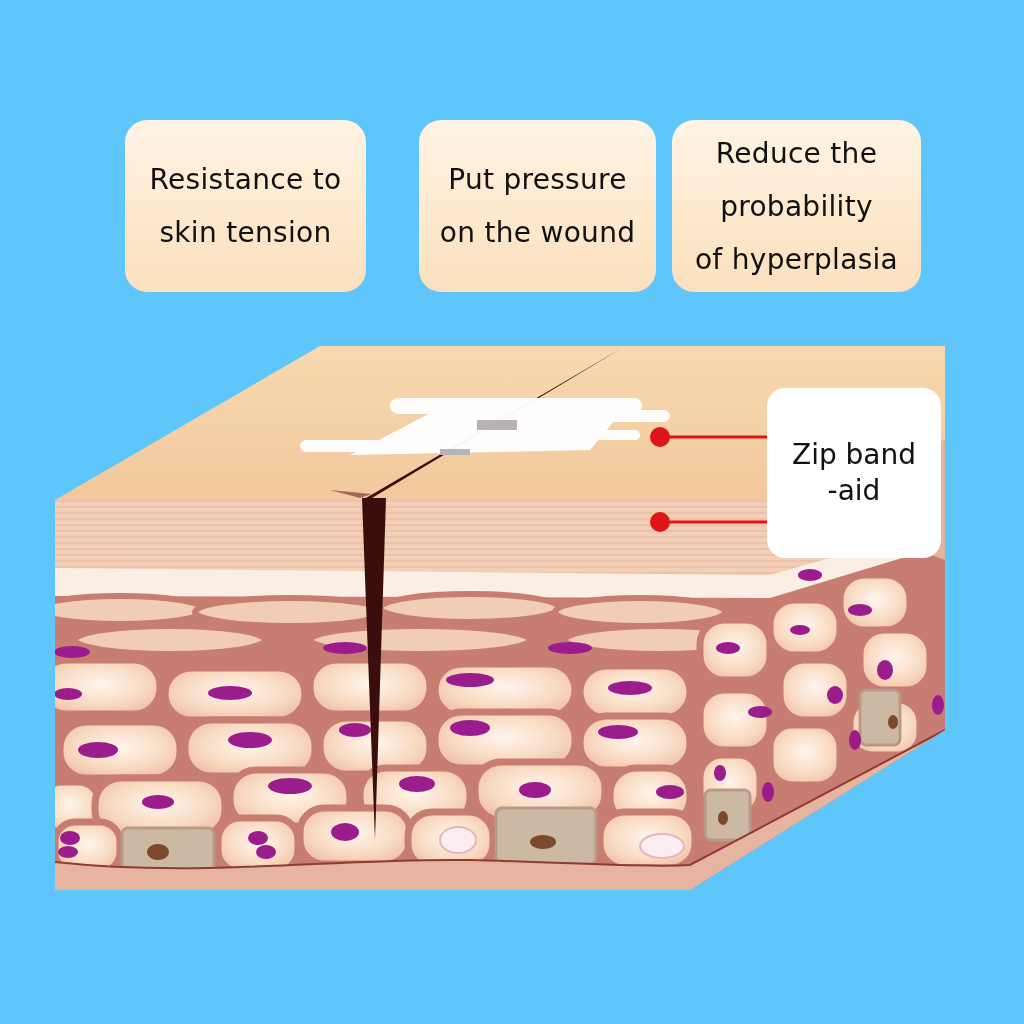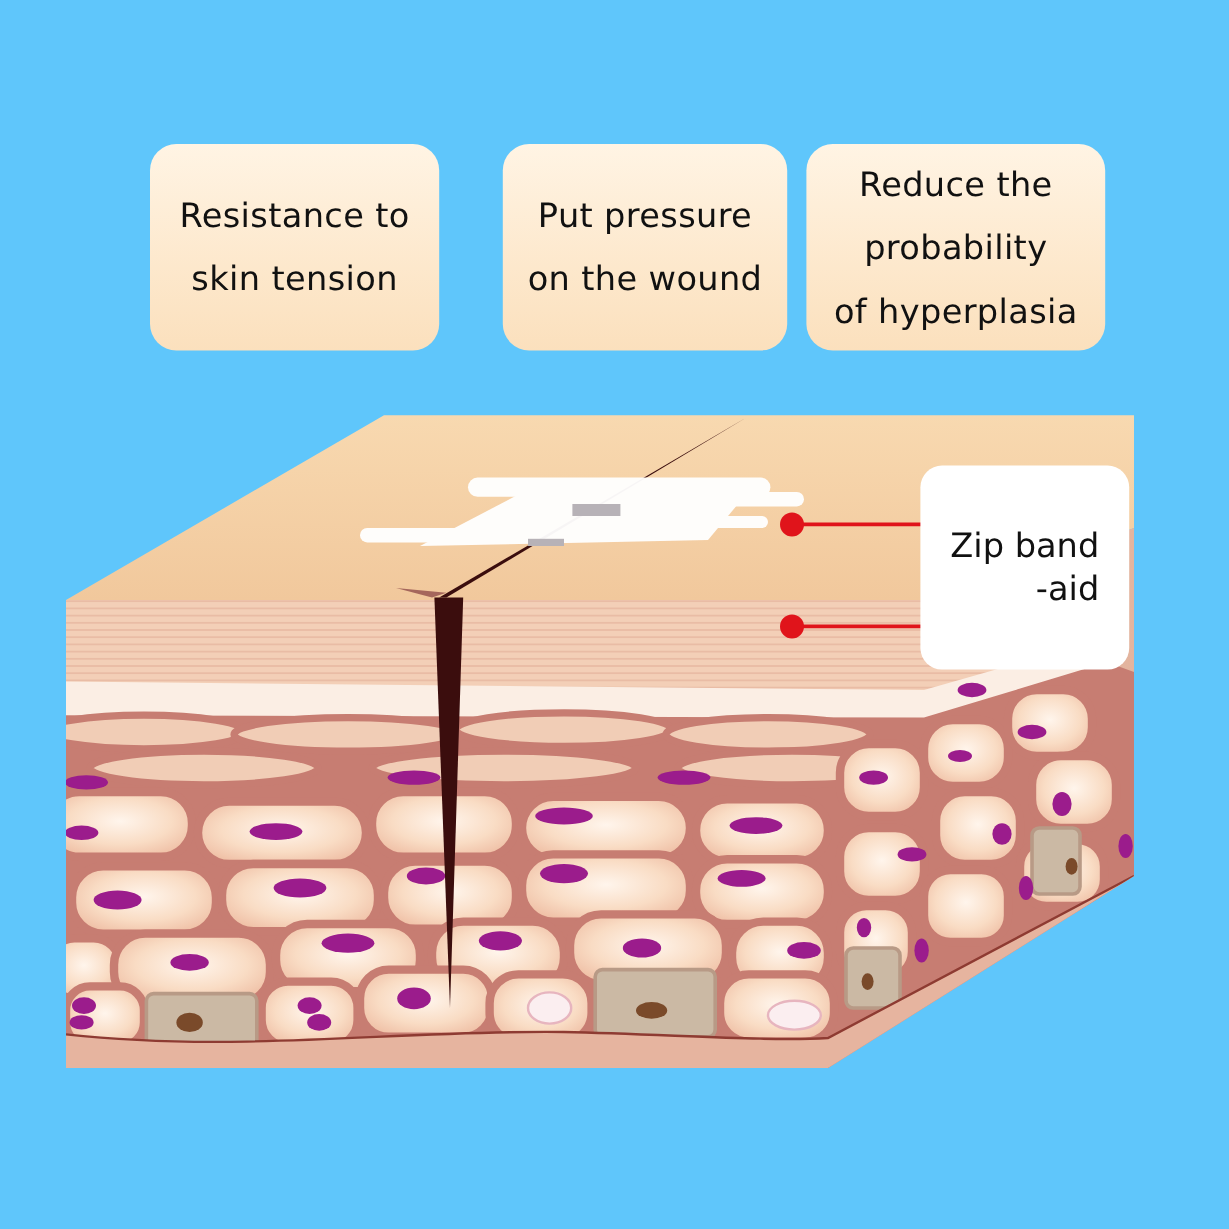--- a/index.html
+++ b/index.html
@@ -7,21 +7,21 @@
   .card{position:absolute;top:120px;height:172px;border-radius:22px;
         background:linear-gradient(180deg,#fff4e4 0%,#fde8cc 60%,#fbe0bd 100%);
         display:flex;align-items:center;justify-content:center;text-align:center;
         color:#111;font-size:28px;line-height:53px;letter-spacing:0.3px;box-sizing:border-box;padding:0 6px;}
   .card span{white-space:pre-line;display:block;}
   #card-1{left:125px;width:241px;}
   #card-2{left:402px;width:237px;margin-left:17px;}
   #card-3{left:672px;width:249px;}
   svg.scene{position:absolute;left:0;top:0;}
   .callout{position:absolute;left:767px;top:388px;width:174px;height:170px;background:#fff;border-radius:18px;
-           display:flex;align-items:center;justify-content:center;text-align:right;color:#111;font-size:28px;line-height:36px;}
+           display:flex;align-items:center;justify-content:center;text-align:center;color:#111;font-size:28px;line-height:36px;}
   .callout span{white-space:pre-line;}
 </style>
 </head>
 <body>
 
 <div class="card" id="card-1">
   <span>Resistance to
 skin tension</span>
 </div>
 <div class="card" id="card-2">

